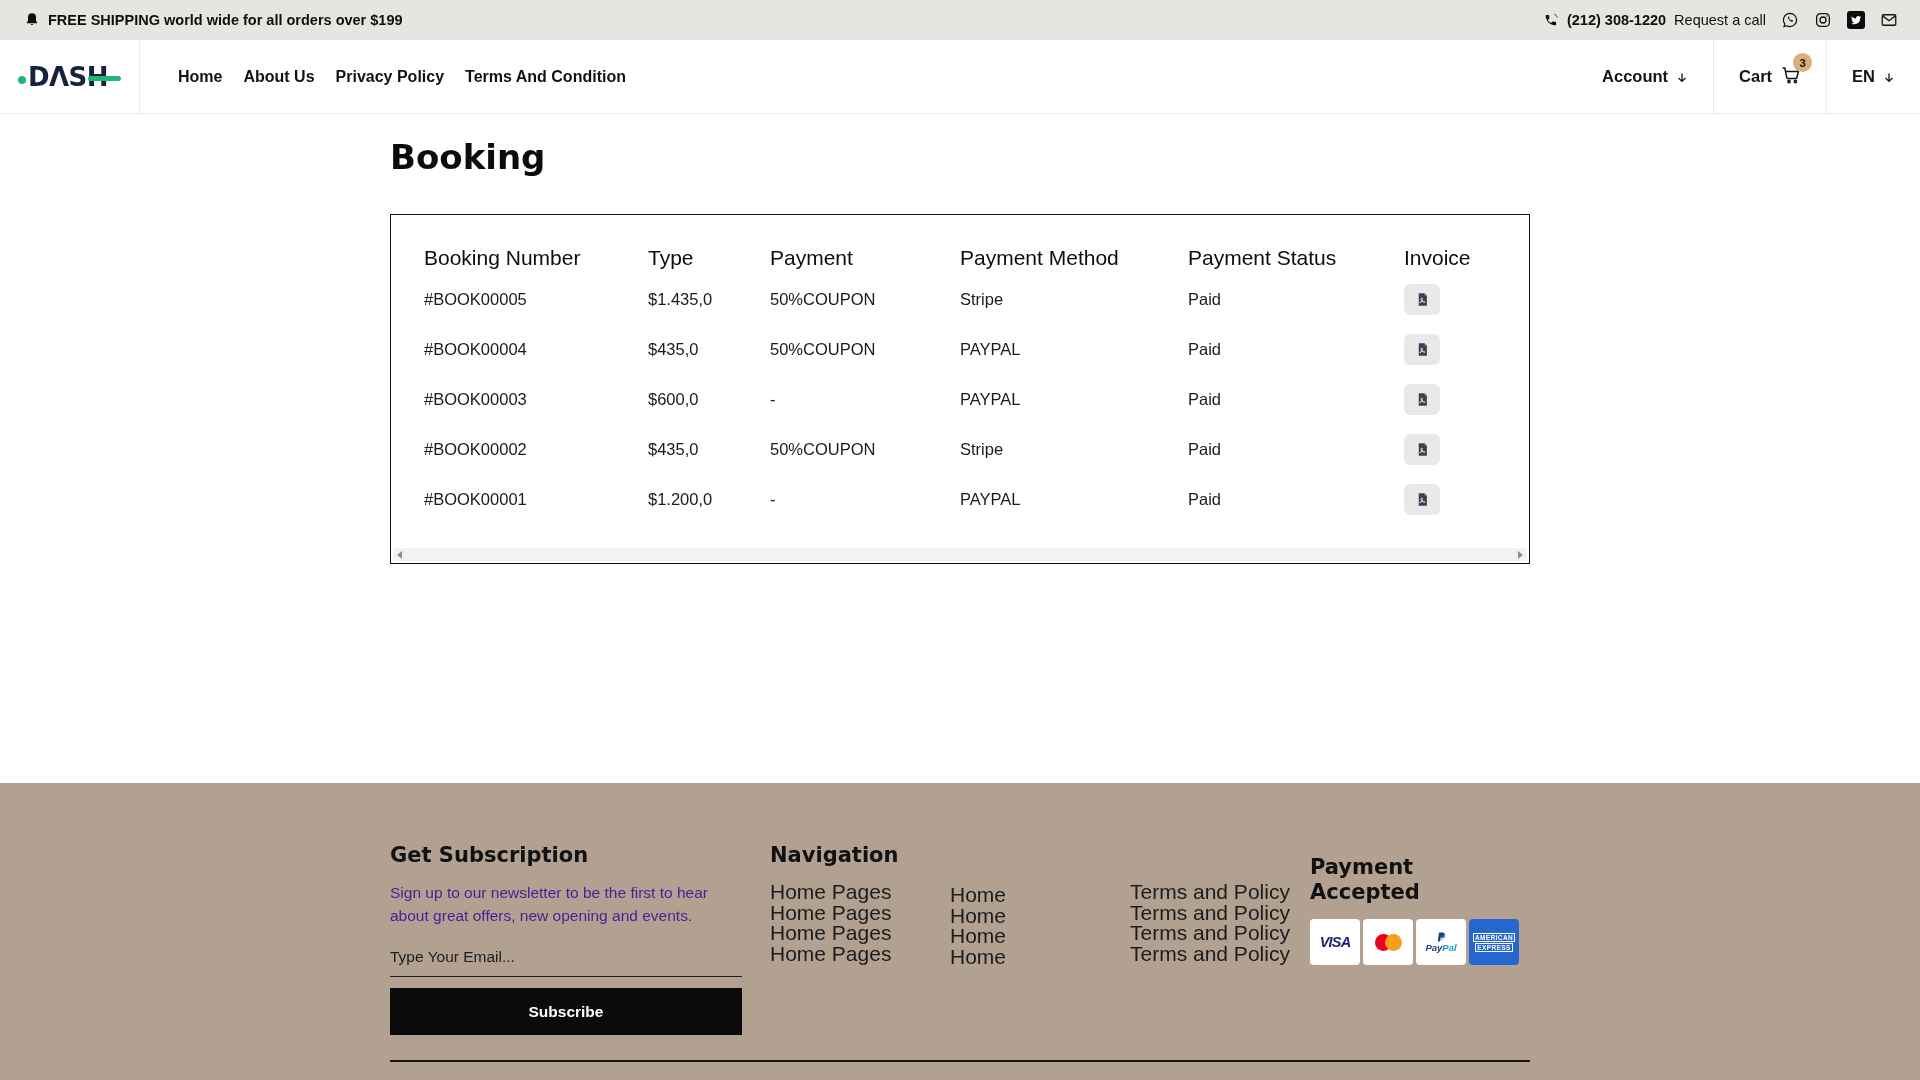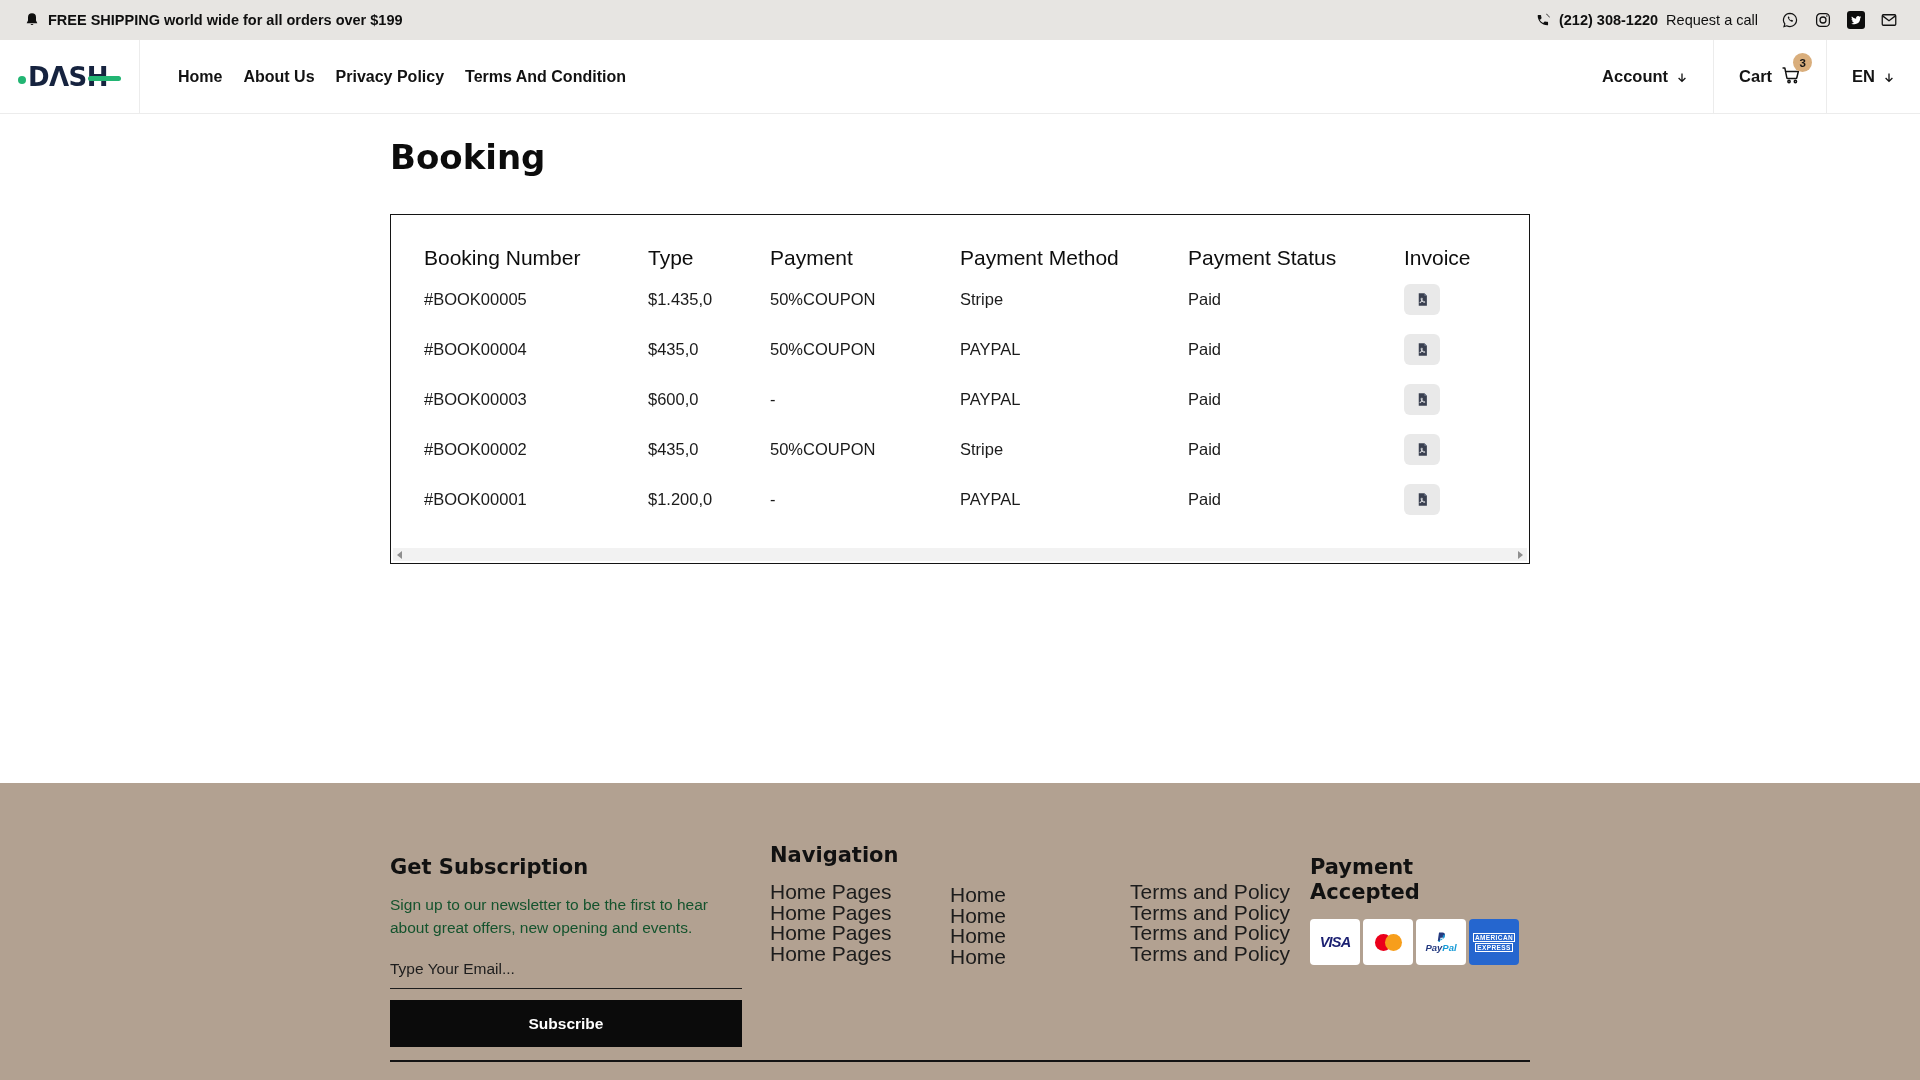--- a/index.html
+++ b/index.html
@@ -4,21 +4,21 @@
 <style>
   * { box-sizing: border-box; margin: 0; padding: 0; }
   html, body { background: #ffffff; }
   body { font-family: "Liberation Sans", sans-serif; color: #141414; }
   .page { width: 1920px; height: 1080px; margin: 0 auto; background: #fff; overflow: hidden; display: flex; flex-direction: column; position: relative; }
 
   
   .topbar { height: 40px; background: #e7e5e2; display: flex; align-items: center; justify-content: space-between; padding: 0 22px 0 24px; font-size: 14.5px; font-weight: 600; color: #0f0f0f; flex: 0 0 auto; }
   .topbar-left { display: flex; align-items: flex-end; gap: 8px; }
   .topbar-right { display: flex; align-items: center; gap: 15px; }
-  .topbar-phone { display: flex; align-items: flex-end; gap: 8px; margin-right: 8px; cursor: pointer; }
+  .topbar-phone { display: flex; align-items: flex-end; gap: 8px; margin-right: 0; cursor: pointer; }
   .phone-number { font-weight: 800; }
   .request-call { font-weight: 500; }
   .tb-icon { display: inline-flex; align-items: center; justify-content: center; cursor: pointer; }
   .tb-icon svg { display: block; }
 
   
   .header { height: 74px; background: #fff; border-bottom: 1px solid #ececec; display: flex; align-items: stretch; flex: 0 0 auto; }
   .logo-box { width: 140px; border-right: 1px solid #ececec; display: flex; align-items: center; justify-content: center; cursor: pointer; }
   .logo { display: flex; align-items: center; position: relative; }
   .logo-dot { width: 8px; height: 8px; border-radius: 50%; background: #22b573; margin-right: 2px; margin-top: 7px; }
@@ -45,22 +45,22 @@
   .invoice-btn svg { display: block; }
   .h-scrollbar { position: absolute; left: 2px; right: 2px; bottom: 2px; height: 13px; background: #f2f2f2; display: flex; align-items: center; justify-content: space-between; padding: 0 4px; }
   .sb-arrow { width: 0; height: 0; border-top: 4px solid transparent; border-bottom: 4px solid transparent; }
   .sb-arrow.left  { border-right: 5px solid #8f8f8f; }
   .sb-arrow.right { border-left: 5px solid #8f8f8f; }
 
   
   .footer { height: 297px; background: #b2a191; flex: 0 0 auto; }
   .footer-inner { width: 1140px; margin: 0 auto; position: relative; height: 100%; }
   .fo-h3 { font-family: "DejaVu Sans", sans-serif; font-size: 21px; font-weight: 900; color: #111; margin-bottom: 14px; line-height: 1.2; }
-  .fo-left { position: absolute; left: 0; top: 72px; width: 352px; }
-  .fo-desc { font-size: 15.5px; line-height: 1.45; color: #14532d; }
+  .fo-left { position: absolute; left: 0; top: 60px; width: 352px; }
+  .fo-desc { font-size: 15.5px; line-height: 1.45; color: #4c1d95; }
   .email-input { margin-top: 15px; width: 100%; background: transparent; border: none; border-bottom: 1.6px solid #1d1d1d; font-size: 15.5px; padding: 6px 0 10px; color: #0f172a; outline: none; font-family: inherit; }
   .email-input::placeholder { color: #1d1d1d; opacity: 1; }
   .subscribe-btn { margin-top: 11px; width: 100%; height: 47px; background: #0b0b0b; color: #fff; border: none; font-size: 15.5px; font-weight: 700; cursor: pointer; font-family: inherit; }
   .fo-nav { position: absolute; left: 380px; top: 60px; }
   .fo-cols { display: flex; }
   .fo-col { width: 180px; display: flex; flex-direction: column; gap: 1px; }
   .fo-col:nth-child(2) { padding-top: 3px; }
   .fo-link { font-size: 21px; color: #1c1c1c; line-height: 19.5px; cursor: pointer; }
   .fo-pay { position: absolute; left: 920px; top: 72px; }
   .cards { display: flex; gap: 3px; margin-top: 1px; }

